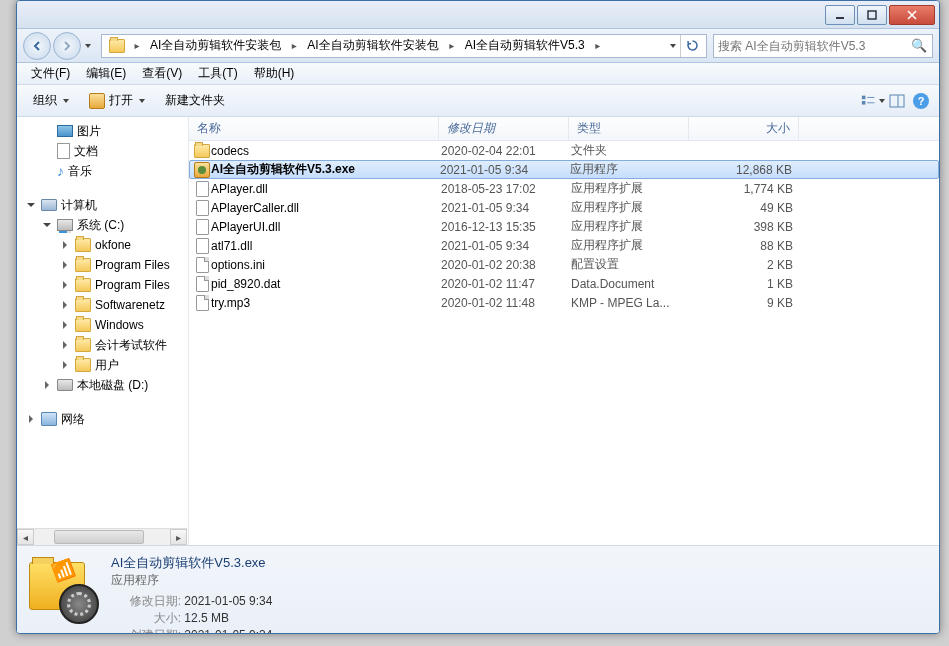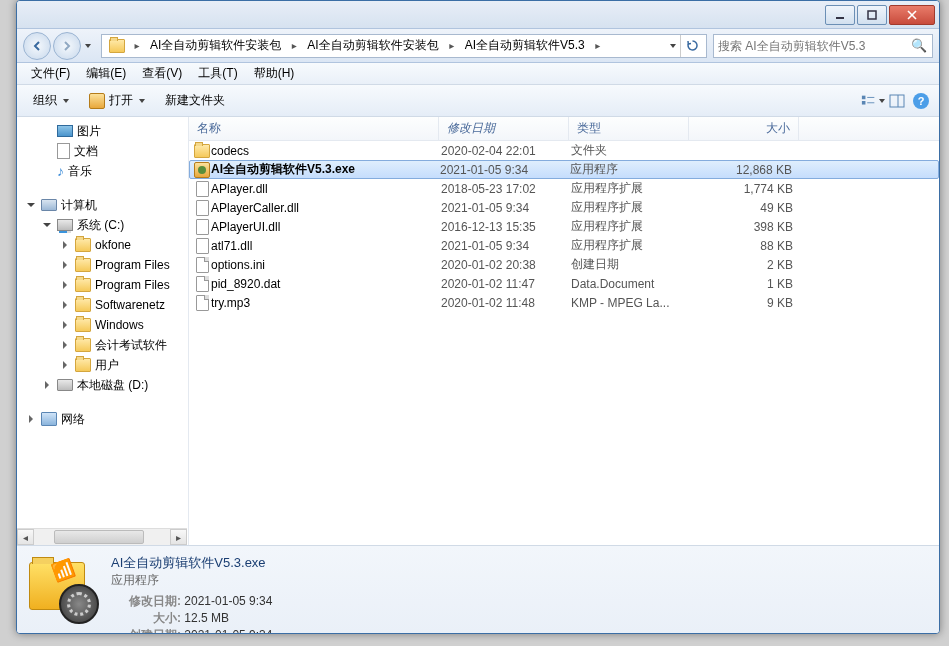--- a/index.html
+++ b/index.html
@@ -74,21 +74,21 @@
 .row .tp { width: 120px; color: #555; }
 .row .sz { width: 110px; text-align: right; color: #555; padding-right: 8px; }
 
 
 .details { position: absolute; bottom: 0; left: 0; right: 0; height: 88px; background: linear-gradient(#f2f6fb,#eaf0f8); border-top: 1px solid #d0dae6; display: flex; padding: 4px 8px; }
 .detthumb { width: 70px; height: 70px; margin: 4px 12px 4px 4px; }
 .detinfo { flex: 1; padding-top: 4px; }
 .detname { font-size: 13px; color: #1a3e72; }
 .dettype { color: #666; margin-bottom: 4px; }
 .detrow { color: #555; }
-.detlbl { display: inline-block; width: 70px; text-align: right; color: #888; font-weight: bold; }
+.detlbl { display: inline-block; width: 70px; text-align: right; color: #888; }
 .detval { color: #333; }
 
 
 .folder-icon { width: 16px; height: 14px; background: linear-gradient(#ffe9a8,#f5c95a); border: 1px solid #d4a63e; border-radius: 1px; position: relative; }
 .folder-icon:before { content: ''; position: absolute; top: -3px; left: 0; width: 6px; height: 3px; background: #f5d88a; border: 1px solid #d4a63e; border-bottom: none; }
 .drive-icon { width: 16px; height: 12px; background: linear-gradient(#e8e8e8,#bcbcbc); border: 1px solid #888; border-radius: 1px; }
 .file-icon { width: 13px; height: 16px; background: #fff; border: 1px solid #999; border-radius: 1px; position: relative; }
 .file-icon:before { content:''; position:absolute; right:-1px; top:-1px; width:4px; height:4px; background:#ddd; border-left:1px solid #999; border-bottom:1px solid #999; }
 .exe-icon { width: 16px; height: 16px; background: linear-gradient(#fce19a,#e8a83c); border: 1px solid #b57c1a; border-radius: 2px; position:relative; }
 .exe-icon:after { content:''; position:absolute; top:3px; left:3px; width:8px; height:8px; background:#5a8e3a; border-radius:50%; }
@@ -404,21 +404,21 @@
             <span class="dt">2021-01-05 9:34</span>
             <span class="tp">应用程序扩展</span>
             <span class="sz">88 KB</span>
           </div>
           <div class="row">
             <span class="ic">
               <div class="file-icon"></div>
             </span>
             <span class="nm">options.ini</span>
             <span class="dt">2020-01-02 20:38</span>
-            <span class="tp">创建日期</span>
+            <span class="tp">配置设置</span>
             <span class="sz">2 KB</span>
           </div>
           <div class="row">
             <span class="ic">
               <div class="file-icon"></div>
             </span>
             <span class="nm">pid_8920.dat</span>
             <span class="dt">2020-01-02 11:47</span>
             <span class="tp">Data.Document</span>
             <span class="sz">1 KB</span>

